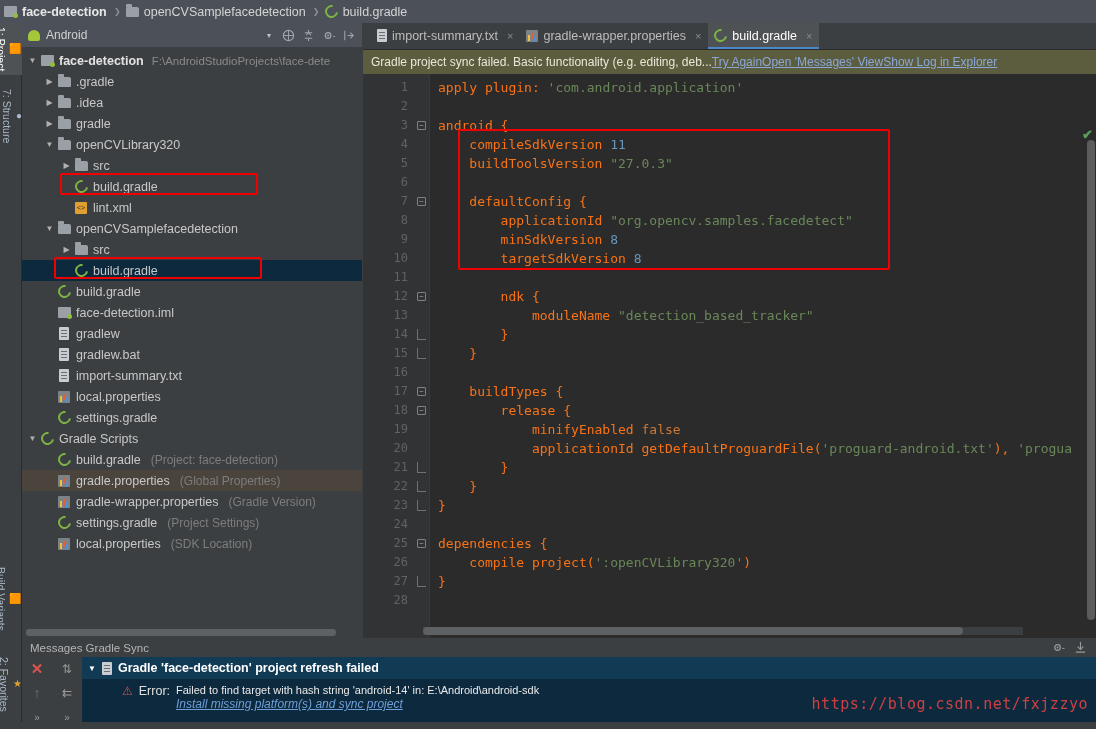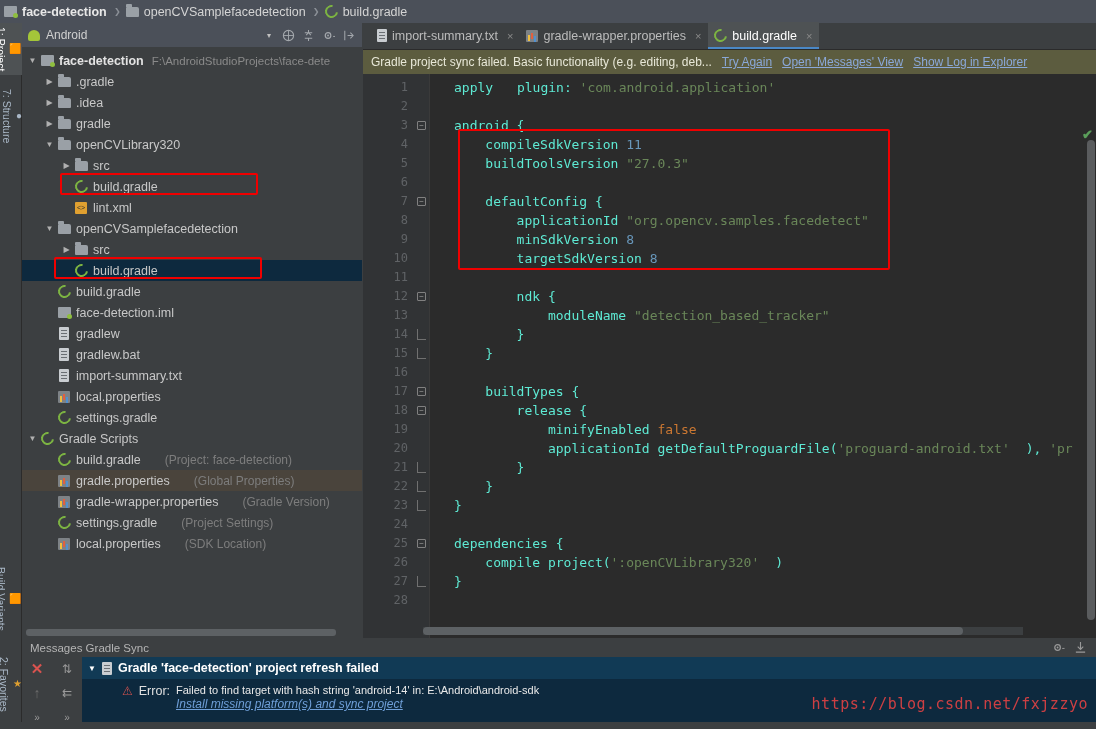--- a/index.html
+++ b/index.html
@@ -67,21 +67,21 @@
     font-size: 12.5px; color: #c8c8c8; white-space: nowrap; position: relative;
   }
   .trow.sel { background: #0d293e; }
   .trow.hl  { background: #4a443c; }
   .arrow { width: 13px; text-align: center; font-size: 8px; color: #b0b0b0; flex: 0 0 13px; }
   .arrow.down::after { content: "\25BC"; }
   .arrow.right::after { content: "\25B6"; }
   .ticon { width: 16px; flex: 0 0 16px; display: flex; align-items: center; justify-content: center; }
   .tlabel { margin-left: 4px; }
   .tlabel.bold { font-weight: bold; color: #e3e3e3; }
-  .tsub { margin-left: 24px; color: #7d7d7d; font-size: 12px; }
+  .tsub { margin-left: 10px; color: #7d7d7d; font-size: 12px; }
   .tpath { margin-left: 8px; color: #8a8a8a; font-size: 11.5px; }
 
   .redbox {
     position: absolute; border: 2px solid #f00000; pointer-events: none;
     border-radius: 2px;
   }
 
   .projscroll {
     position: absolute; left: 22px; top: 626px; width: 340px; height: 11px;
     background: #3c3f41;
@@ -111,21 +111,21 @@
     background: #4a88c7;
   }
   .etab .xbtn { font-size: 11px; color: #8a8a8a; margin-left: 4px; }
 
   .notifybar {
     height: 24px; background: #5c5c3f; display: flex; align-items: center;
     padding: 0 8px; font-size: 12px; color: #e8e8d8; gap: 0;
   }
   .notifytext { flex: 0 0 auto; }
   .notifylink {
-    color: #8aa8d8; text-decoration: underline; margin-left: 10px; cursor: pointer;
+    color: #8aa8d8; text-decoration: underline; cursor: pointer;
   }
 
   .codewrap { position: relative; height: 564px; background: #2b2b2b; display: flex; }
   .gutter {
     width: 52px; background: #313335; color: #606366; font-size: 12px;
     font-family: "DejaVu Sans Mono", monospace; padding-top: 4px; flex: 0 0 52px;
     text-align: right;
   }
   .gline { height: 19px; line-height: 19px; padding-right: 7px; }
   .foldcol { width: 14px; background: #313335; flex: 0 0 14px; padding-top: 4px; }
@@ -144,21 +144,21 @@
     border-left: 1px solid #3a3a3a;
   }
   .cline {
     height: 19px; line-height: 19px; font-size: 13px;
     font-family: "DejaVu Sans Mono", monospace; color: #a9b7c6;
     white-space: pre; padding-left: 8px;
   }
   .kw  { color: #cc7832; }
   .str { color: #6a8759; }
   .num { color: #6897bb; }
-  .def { color: #5eead4; margin-left: 16px; }
+  .def { color: #f97316; }
 
   .markerbar {
     position: absolute; right: 11px; top: 51px; width: 12px; height: 564px;
     background: #2b2b2b;
   }
   .okcheck {
     position: absolute; right: 3px; top: 53px; font-size: 13px; color: #5a9e5a;
     font-weight: bold;
   }
   .vscroll {

